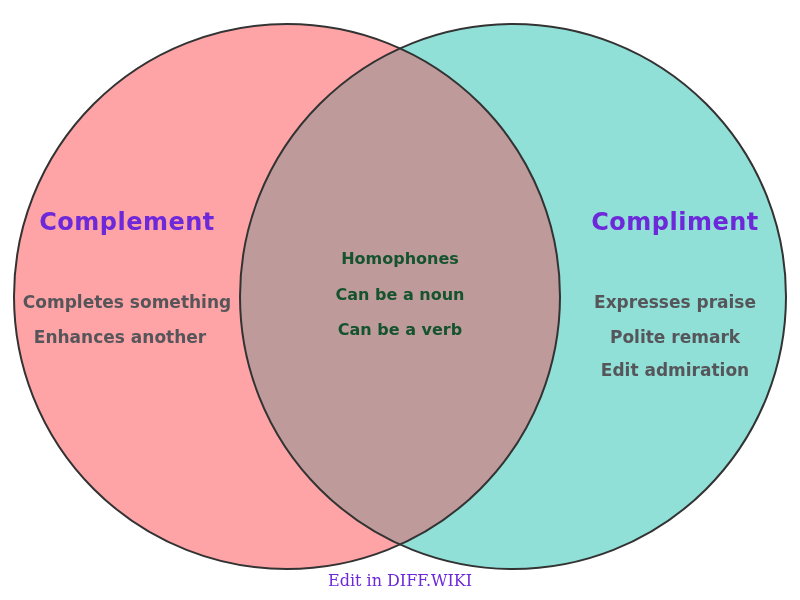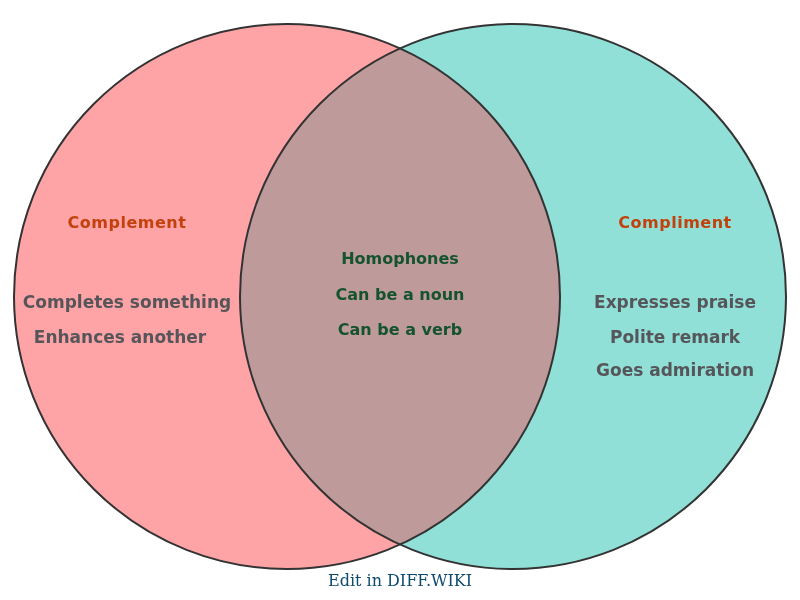--- a/index.html
+++ b/index.html
@@ -14,28 +14,28 @@
   .stage svg { position: absolute; left: 0; top: 0; }
   .outline { fill: none; stroke-width: 2; }
   .fillshape { stroke: none; }
   .label {
     position: absolute;
     transform: translate(-50%, -50%);
     white-space: nowrap;
     font-weight: bold;
     text-align: center;
   }
-  .set-title { font-size: 16px; color: #c2410c; letter-spacing: 0.5px; }
+  .set-title { font-size: 24px; color: #6d28d9; letter-spacing: 0.5px; }
   .set-item  { font-size: 17px; color: #56565a; }
   .mid-item  { font-size: 16px; color: #14532d; }
   .footer {
     font-family: "DejaVu Serif", serif;
     font-weight: normal;
     font-size: 16px;
-    color: #0c4a6e;
+    color: #6d28d9;
   }
 </style>
 </head>
 <body>
 
 <div class="stage">
 
   <svg width="800" height="600" viewBox="0 0 800 600">
     <ellipse class="fillshape" cx="287" cy="296.5" rx="273" ry="272.5" fill="#FFA4A6"></ellipse>
     <ellipse class="fillshape" cx="513" cy="296.5" rx="273" ry="272.5" fill="#90E0D8"></ellipse>
@@ -44,21 +44,21 @@
     <ellipse class="outline" cx="513" cy="296.5" rx="273" ry="272.5" stroke="#333333"></ellipse>
   </svg>
 
   <div class="label set-title" style="left:127px; top:222px">Complement</div>
   <div class="label set-item" style="left:127px; top:302px">Completes something</div>
   <div class="label set-item" style="left:120px; top:337px">Enhances another</div>
 
   <div class="label set-title" style="left:675px; top:222px">Compliment</div>
   <div class="label set-item" style="left:675px; top:302px">Expresses praise</div>
   <div class="label set-item" style="left:675px; top:337px">Polite remark</div>
-  <div class="label set-item" style="left:675px; top:370px">Goes admiration</div>
+  <div class="label set-item" style="left:675px; top:370px">Edit admiration</div>
 
   <div class="label mid-item" style="left:400px; top:258px">Homophones</div>
   <div class="label mid-item" style="left:400px; top:294px">Can be a noun</div>
   <div class="label mid-item" style="left:400px; top:329px">Can be a verb</div>
 
   <div class="label footer" style="left:400px; top:580px">Edit in DIFF.WIKI</div>
 
 </div>
 
 </body></html>

